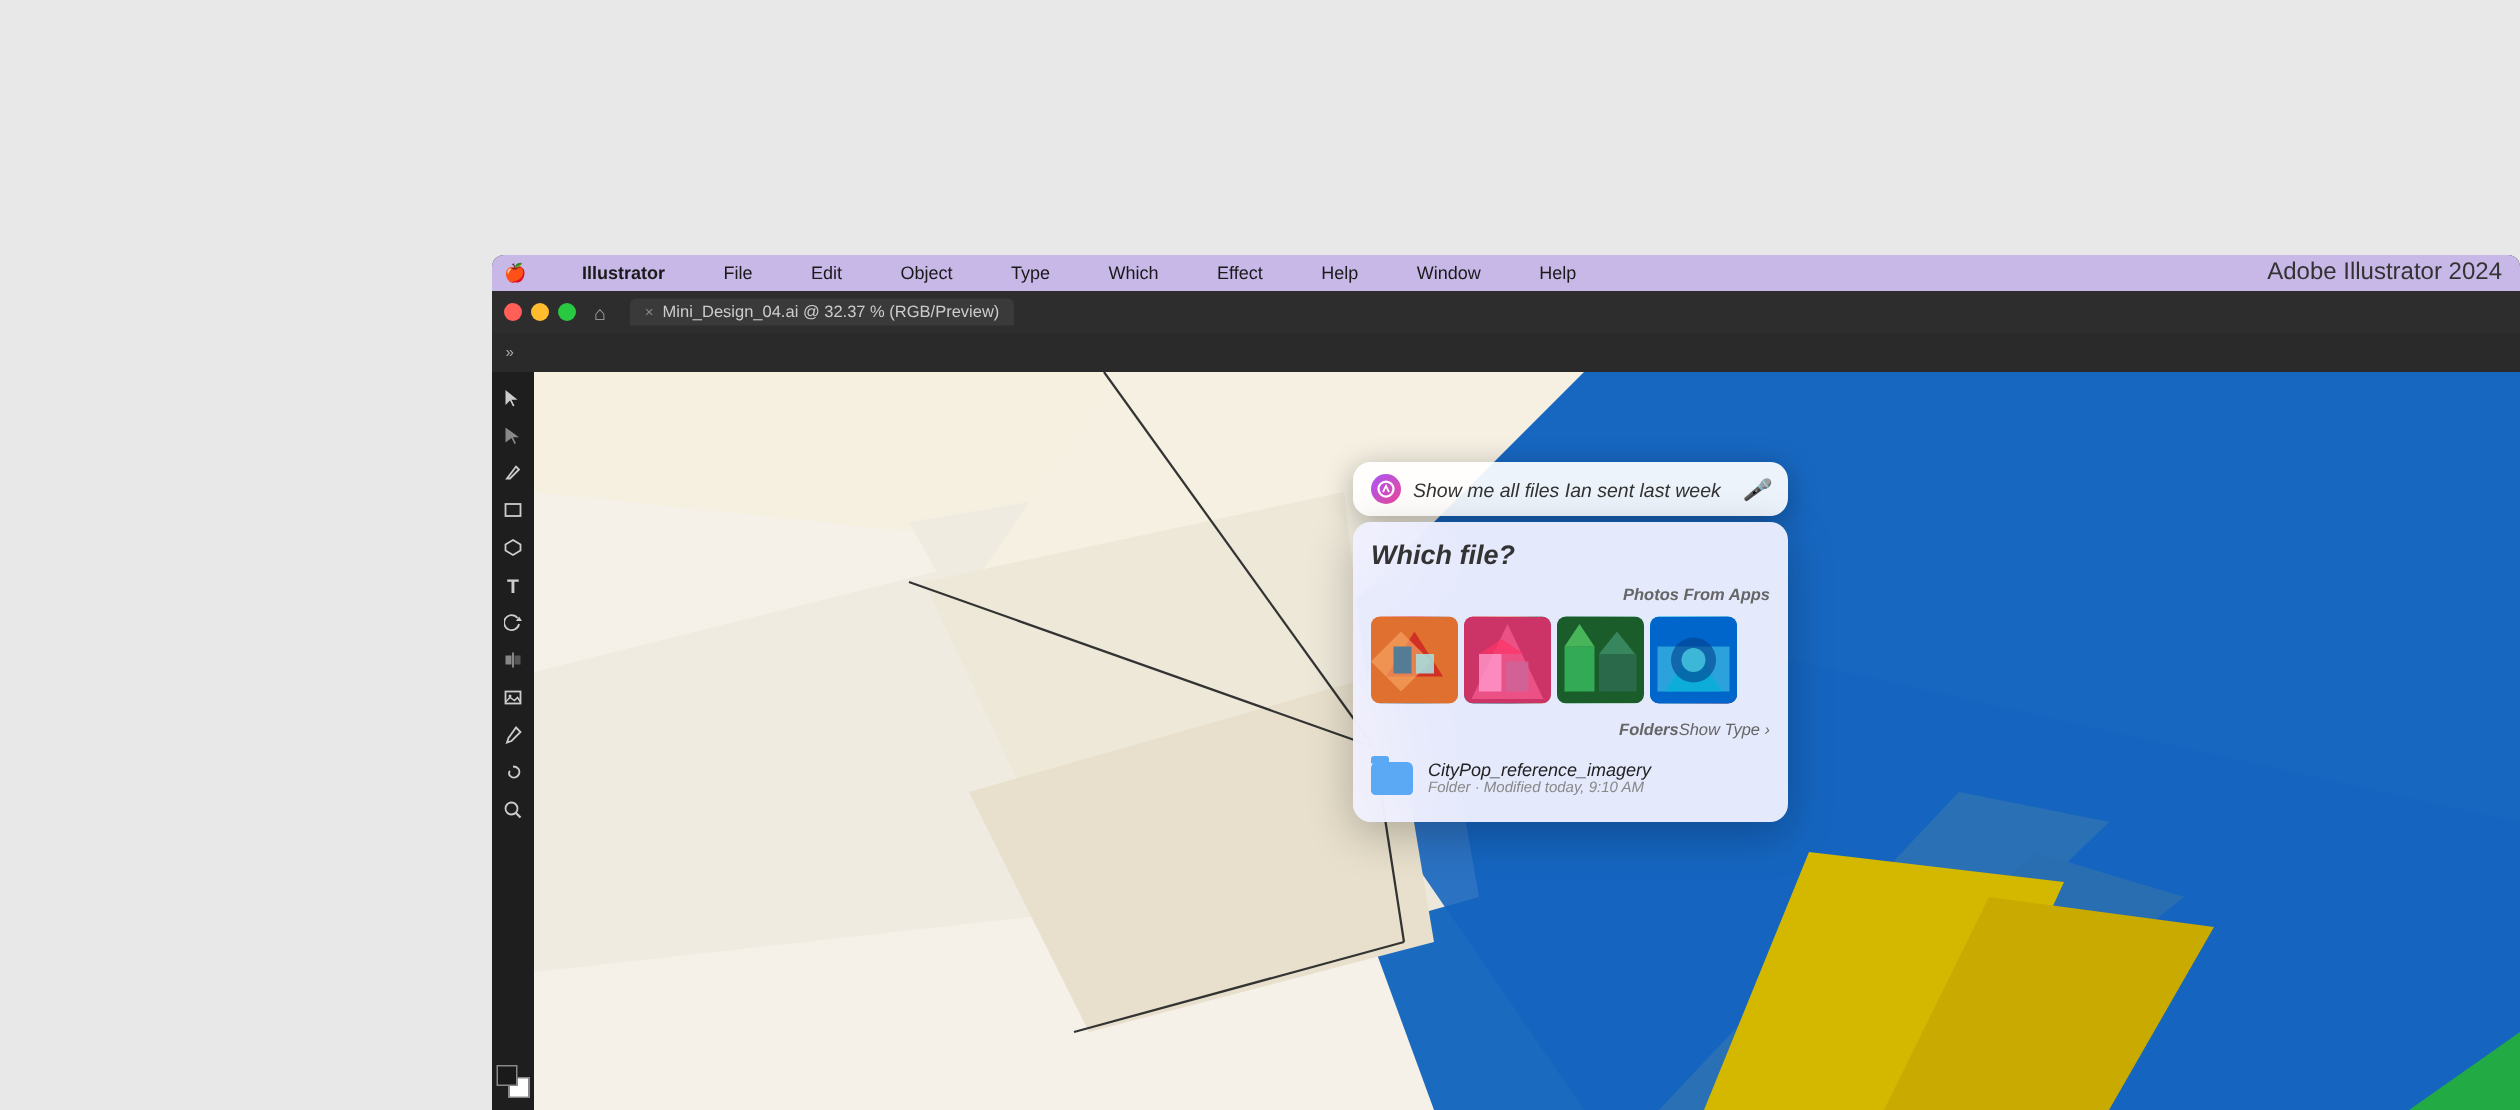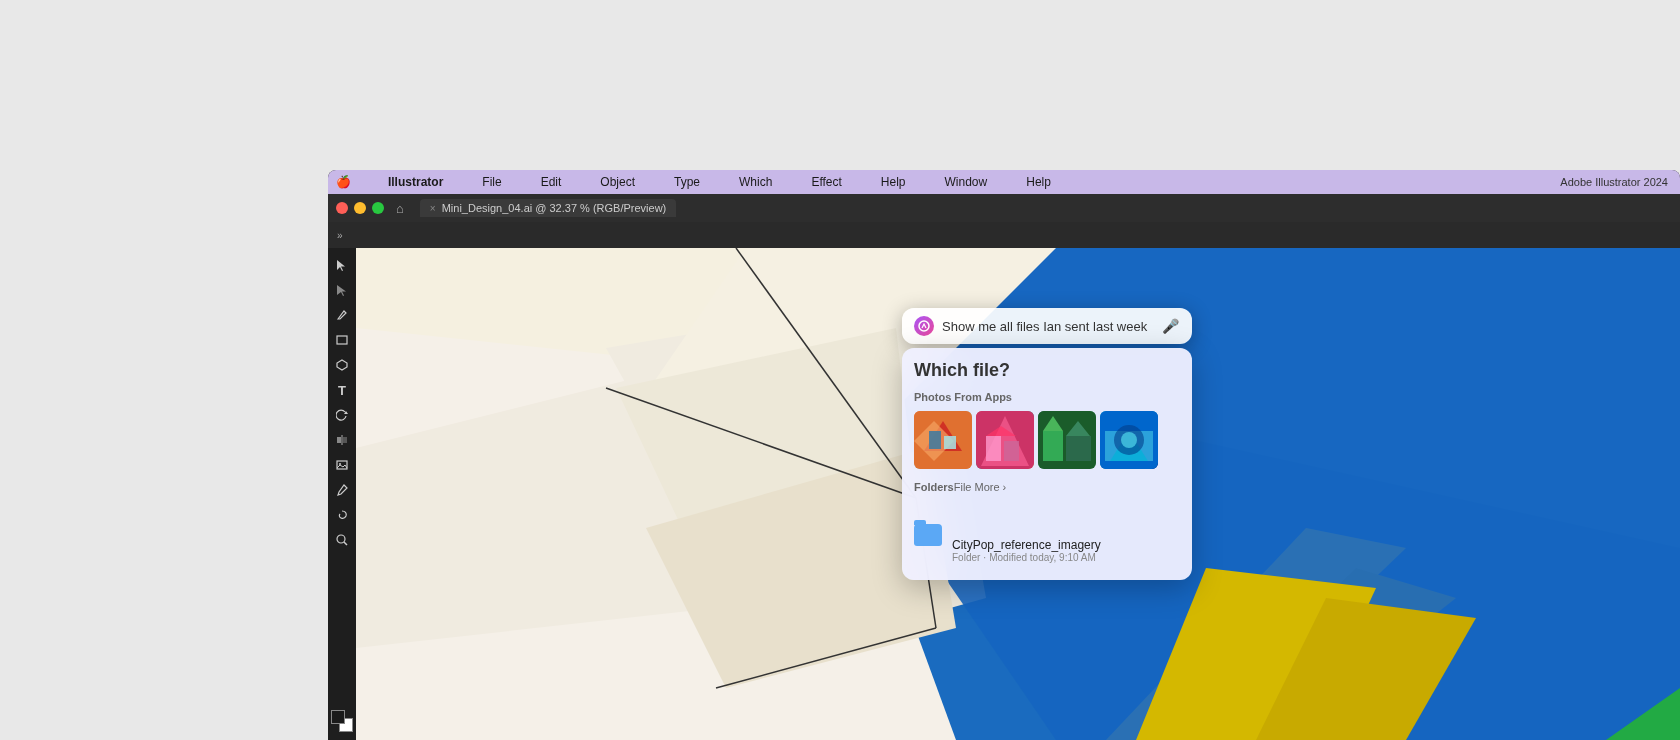--- a/index.html
+++ b/index.html
@@ -51,21 +51,21 @@
       margin-left: 19px;
     }
 
     .menu-item.bold {
       font-weight: 600;
     }
 
     .menu-bar-right {
       position: absolute;
       right: 12px;
-      font-size: 11px;
+      font-size: 16px;
       color: #333;
     }
 
     
     .title-bar {
       width: 100%;
       height: 28px;
       background: #2d2d2d;
       display: flex;
       align-items: center;
@@ -165,20 +165,21 @@
       cursor: pointer;
       border-radius: 3px;
     }
 
     
     .canvas-area {
       flex: 1;
       position: relative;
       overflow: hidden;
       background: #14532d;
+      font-style: italic;
     }
 
     
     .search-overlay {
       position: absolute;
       top: 60px;
       left: 50%;
       transform: translateX(-40%);
       width: 290px;
       z-index: 100;
@@ -231,21 +232,21 @@
 
     .results-title {
       font-size: 18px;
       font-weight: 600;
       color: #333;
       margin-bottom: 10px;
     }
 
     .section-header {
       display: flex;
-      justify-content: flex-start;
+      justify-content: flex-end;
       align-items: center;
       margin-bottom: 8px;
     }
 
     .section-label {
       font-size: 11px;
       font-weight: 600;
       color: #666;
     }
 
@@ -312,21 +313,20 @@
     }
 
     .folder-info {
       flex: 1;
     }
 
     .folder-name {
       font-size: 12px;
       font-weight: 500;
       color: #222;
-      margin-top: 32px;
     }
 
     .folder-meta {
       font-size: 10px;
       color: #888;
     }
 
     
     .bg-artwork {
       position: absolute;
@@ -548,21 +548,21 @@
                 <polygon points="10,50 29,20 48,50" fill="#00b4d8" opacity="0.7"></polygon>
                 <circle cx="29" cy="29" r="15" fill="#023e8a" opacity="0.6"></circle>
                 <circle cx="29" cy="29" r="8" fill="#48cae4" opacity="0.8"></circle>
               </svg>
             </div>
           </div>
 
           <div class="section-header">
             <span class="section-label">Folders</span>
             <span class="show-more">
-              <span>File More</span>
+              <span>Show Type</span>
               <span>›</span>
             </span>
           </div>
 
           <div class="folder-item">
             <div class="folder-icon"></div>
             <div class="folder-info">
               <div class="folder-name">CityPop_reference_imagery</div>
               <div class="folder-meta">Folder · Modified today, 9:10 AM</div>
             </div>

